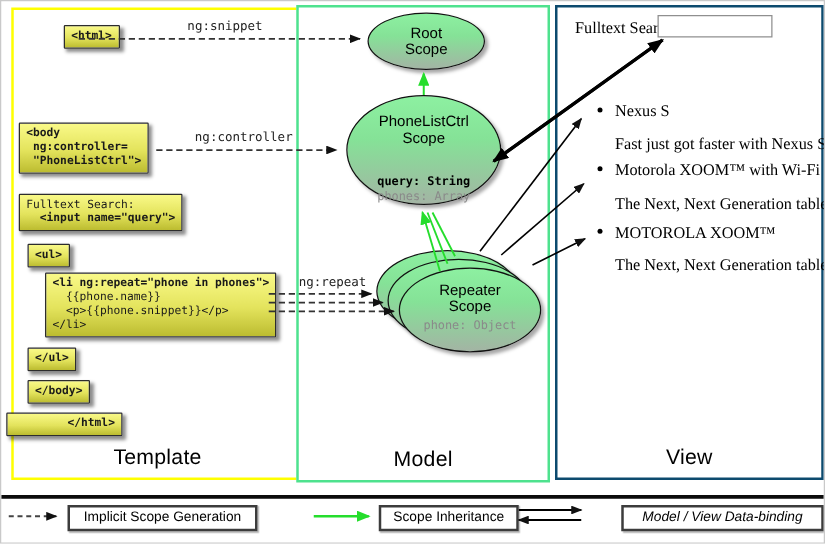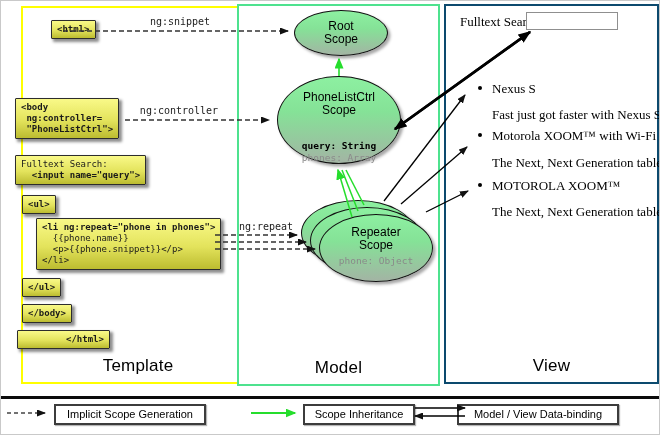--- a/index.html
+++ b/index.html
@@ -1,20 +1,20 @@
 <!DOCTYPE html>
 <html><head>
 <meta charset="utf-8">
 <style>
   html,body{margin:0;padding:0;background:#fff;}
   #stage{position:relative;width:658px;height:433px;border:1px solid #c9c9c9;background:#fff;overflow:hidden;
          font-family:"Liberation Sans",sans-serif;}
   
   .panel{position:absolute;background:#fff;}
-  #panel-template{left:20px;top:5px;width:218px;height:374px;border:2px solid #ffff00;padding-left:12px;}
+  #panel-template{left:8px;top:5px;width:218px;height:374px;border:2px solid #ffff00;padding-left:12px;}
   #panel-model{left:236px;top:3px;width:199px;height:378px;border:2px solid #4ee28e;}
   #panel-view{left:443px;top:3px;width:211px;height:376px;border:2px solid #0c4a6e;}
   .panel-label{position:absolute;bottom:6px;left:0;width:100%;text-align:center;
                font-size:17px;color:#000;letter-spacing:.2px;}
   
   .codebox{position:absolute;background:linear-gradient(180deg,#f9f988 0%,#e3e35c 55%,#bcbc30 100%);
            border:1.5px solid #2d2d2d;border-radius:1px;box-shadow:2.5px 2.5px 3px rgba(0,0,0,.45);
            padding:3px 5px;color:#1a1a1a;font-family:"DejaVu Sans Mono",monospace;font-size:9px;line-height:11px;}
   .codebox div{white-space:pre;}
   .b{font-weight:bold;}
@@ -88,26 +88,26 @@
   </div>
 
   <div class="codebox" style="left:21px;top:277px;">
     <div class="b">&lt;/ul&gt;</div>
   </div>
 
   <div class="codebox" style="left:21px;top:303px;">
     <div class="b">&lt;/body&gt;</div>
   </div>
 
-  <div class="codebox" style="left:16px;top:329px;padding-left:48px;">
+  <div class="codebox" style="left:4px;top:329px;padding-left:48px;">
     <div class="b">&lt;/html&gt;</div>
   </div>
 
   <div class="edge-label" style="left:140px;top:15px;width:78px;">ng:snippet</div>
-  <div class="edge-label" style="left:136px;top:104px;width:84px;text-align:center;">ng:controller</div>
+  <div class="edge-label" style="left:152px;top:104px;width:84px;text-align:center;">ng:controller</div>
   <div class="edge-label" style="left:234px;top:220px;width:62px;">ng:repeat</div>
 
   <div class="scope" id="root-scope">
     <div class="scope-title">Root
 Scope</div>
   </div>
 
   <div class="scope" id="phonelist-scope">
     <div class="scope-title">PhoneListCtrl
 Scope</div>
@@ -134,21 +134,21 @@
   <div class="vtext" style="left:491px;top:127px;">Motorola XOOM™  with Wi-Fi</div>
   <div class="vtext" style="left:491px;top:154px;">The Next, Next Generation tablet.</div>
 
   <div class="bullet" style="left:477px;top:182px;"></div>
   <div class="vtext" style="left:491px;top:177px;">MOTOROLA XOOM™</div>
   <div class="vtext" style="left:491px;top:203px;">The Next, Next Generation tablet.</div>
 
   <div id="separator"></div>
   <div class="legend-box" style="left:53px;width:140px;">Implicit Scope Generation</div>
   <div class="legend-box" style="left:302px;width:100px;">Scope Inheritance</div>
-  <div class="legend-box" style="left:456px;width:150px;">Model / View Data-binding</div>
+  <div class="legend-box" style="left:496px;width:150px;font-style:italic;">Model / View Data-binding</div>
 
   <svg id="arrows" viewBox="0 0 658 433">
     <defs>
       <marker id="mB" markerUnits="userSpaceOnUse" markerWidth="9" markerHeight="7" refX="8" refY="3.5" orient="auto">
         <path d="M0 0 L9 3.5 L0 7 Z" fill="#111"></path>
       </marker>
       <marker id="mBL" markerUnits="userSpaceOnUse" markerWidth="13" markerHeight="10" refX="11.5" refY="5" orient="auto">
         <path d="M0 0 L13 5 L0 10 Z" fill="#000"></path>
       </marker>
       <marker id="mG" markerUnits="userSpaceOnUse" markerWidth="11" markerHeight="9" refX="9.5" refY="4.5" orient="auto">

